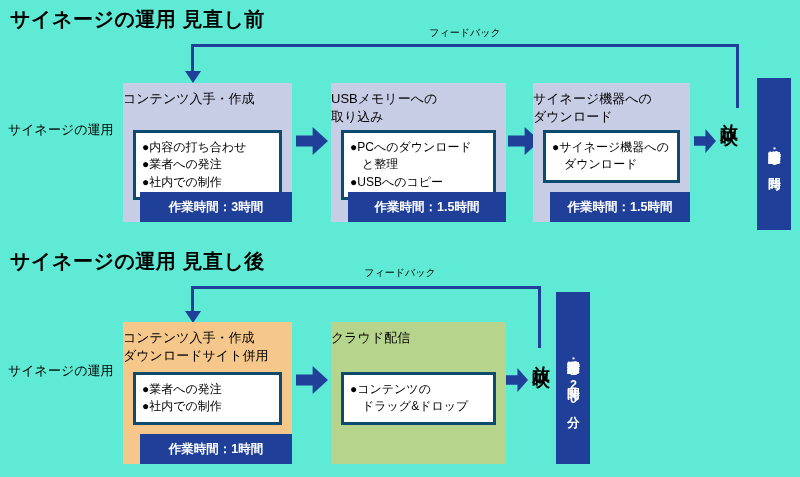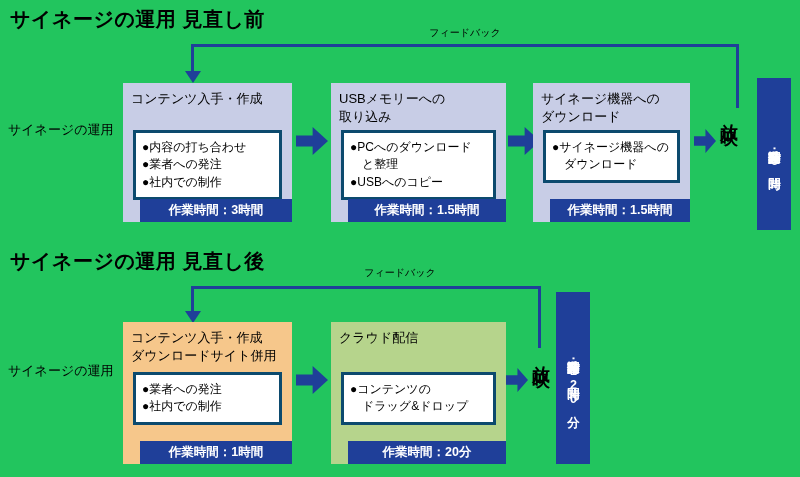--- a/index.html
+++ b/index.html
@@ -1,33 +1,33 @@
 <!DOCTYPE html>
 <html><head>
 <meta charset="utf-8">
 <style>
   html,body{margin:0;padding:0;}
   body{font-family:"Liberation Sans","DejaVu Sans",sans-serif;background:#fff;}
-  #canvas{position:relative;width:800px;height:477px;background:#22c55e;overflow:hidden;color:#000;}
+  #canvas{position:relative;width:800px;height:477px;background:#5eead4;overflow:hidden;color:#000;}
   .sec-title{position:absolute;font-size:20px;font-weight:bold;letter-spacing:.5px;}
   .fb-label{position:absolute;font-size:10px;text-align:center;}
   .fb-line{position:absolute;background:#1f3f99;}
   .fb-head{position:absolute;width:0;height:0;border-left:8px solid transparent;border-right:8px solid transparent;border-top:12px solid #1f3f99;}
   .side-label{position:absolute;font-size:13px;}
   .step{position:absolute;height:139px;}
   .step.h142{height:142px;}
   .step.lavender{background:#c8cde6;}
   .step.orange{background:#f6c78b;}
   .step.green{background:#b6d48c;}
-  .step .hdr{padding:7px 8px 0 8px;font-size:13px;line-height:1.35;white-space:pre-line;}
+  .step .hdr{padding:7px 8px 0 0;font-size:13px;line-height:1.35;white-space:pre-line;}
   .step .body{position:absolute;left:10px;right:10px;top:47px;background:#fff;border:3px solid #0c4a6e;padding:6px;}
   .step.body50 .body{top:50px;}
   .step ul{margin:0;padding:0;list-style:none;}
   .step li{font-size:12px;line-height:1.45;white-space:pre-line;text-indent:-1em;padding-left:1em;}
-  .step .ftr{position:absolute;left:17px;right:0;bottom:0;height:23px;background:#1f3f99;color:#fff;font-size:12.5px;font-weight:bold;display:flex;align-items:center;justify-content:center;}
+  .step .ftr{position:absolute;left:17px;right:0;bottom:0;height:30px;background:#1f3f99;color:#fff;font-size:12.5px;font-weight:bold;display:flex;align-items:center;justify-content:center;}
   .block-arrow{position:absolute;background:#1f3f99;clip-path:polygon(0 30%,52% 30%,52% 0,100% 50%,52% 100%,52% 70%,0 70%);}
   .broadcast{position:absolute;writing-mode:vertical-rl;text-orientation:upright;font-size:18px;font-weight:bold;letter-spacing:3px;}
   .total-bar{position:absolute;background:#1f3f99;color:#fff;display:flex;align-items:center;justify-content:center;writing-mode:vertical-rl;text-orientation:upright;font-size:12.5px;font-weight:bold;line-height:1.05;}
 </style>
 </head>
 <body>
 
 <div id="canvas">
 
   <div class="sec-title" style="left:10px;top:6px;">サイネージの運用 見直し前</div>
@@ -112,21 +112,20 @@
   <div class="block-arrow" style="left:296px;top:366px;width:32px;height:28px;"></div>
 
   <div class="step green h142 body50" style="left:331px;top:322px;width:175px;">
     <div class="hdr">クラウド配信</div>
     <div class="body">
       <ul>
         <li>●コンテンツの
 ドラッグ&amp;ドロップ</li>
       </ul>
     </div>
-    <div class="ftr">作業時間：20分</div>
   </div>
 
   <div class="block-arrow" style="left:506px;top:368px;width:22px;height:24px;"></div>
 
   <div class="broadcast" style="left:529px;top:352px;">放映</div>
 
   <div class="total-bar" style="left:556px;top:292px;width:34px;height:172px;">作業時間合計：1時間20分</div>
 
 </div>
 

